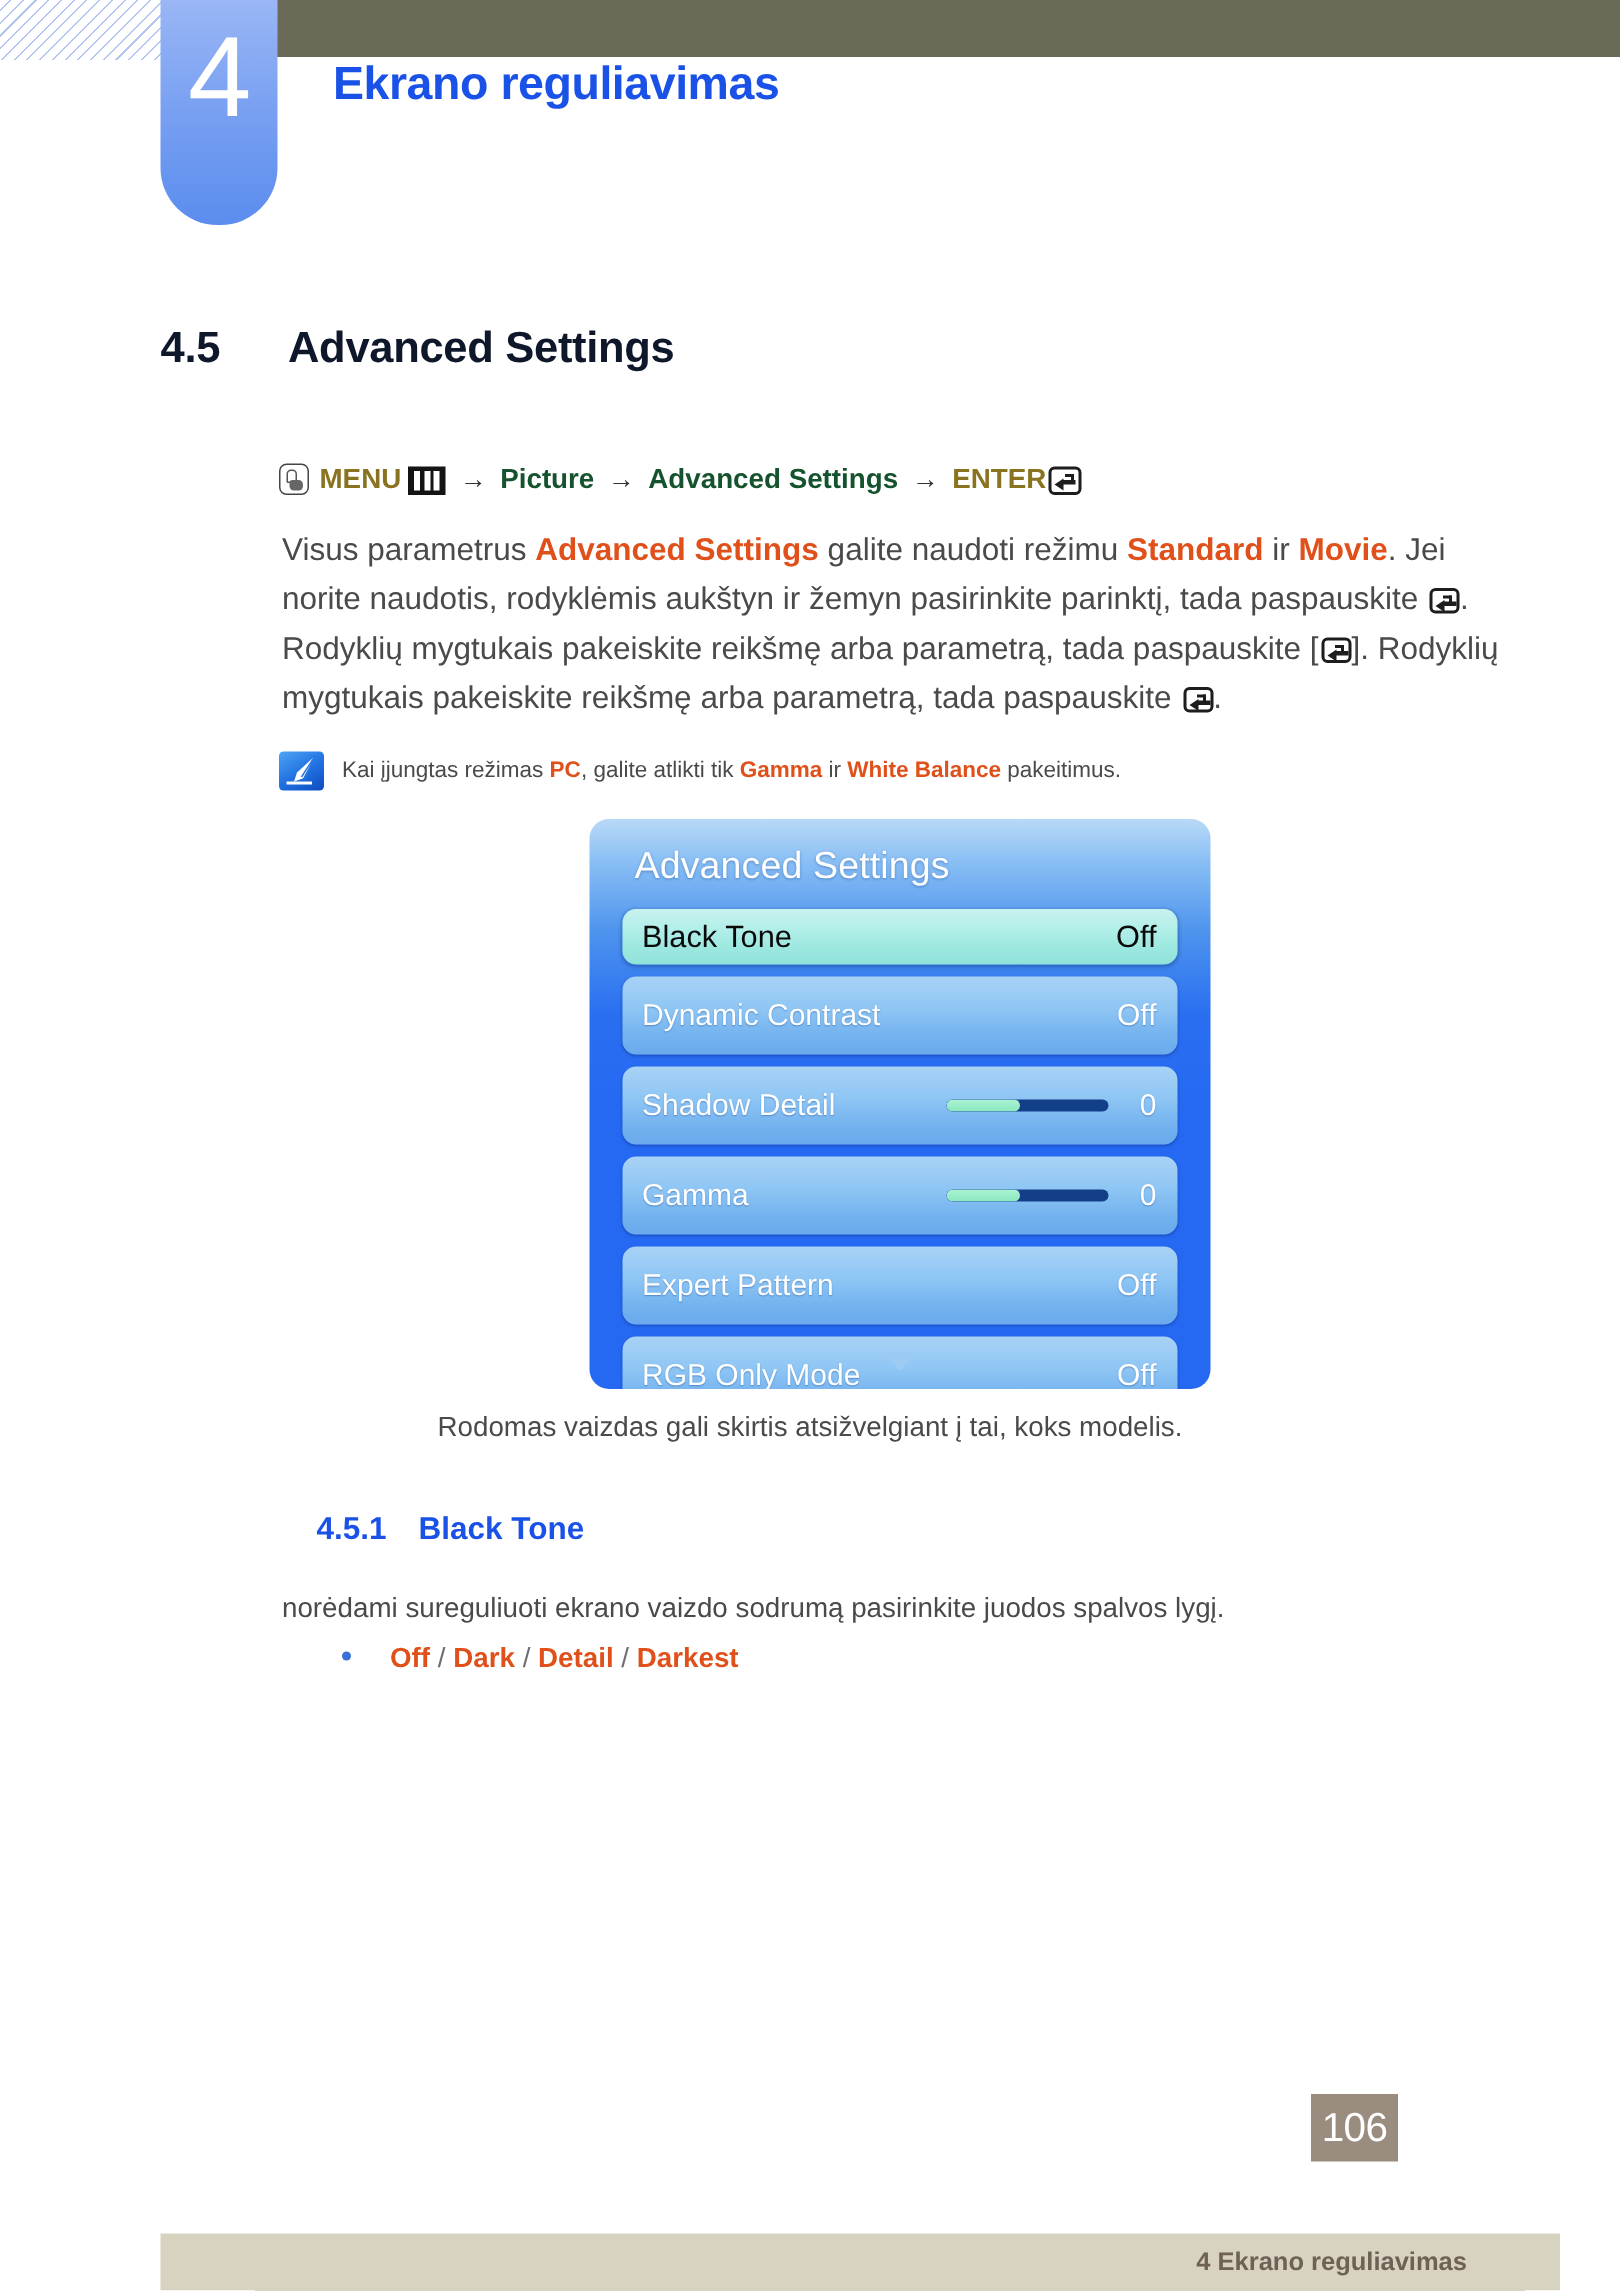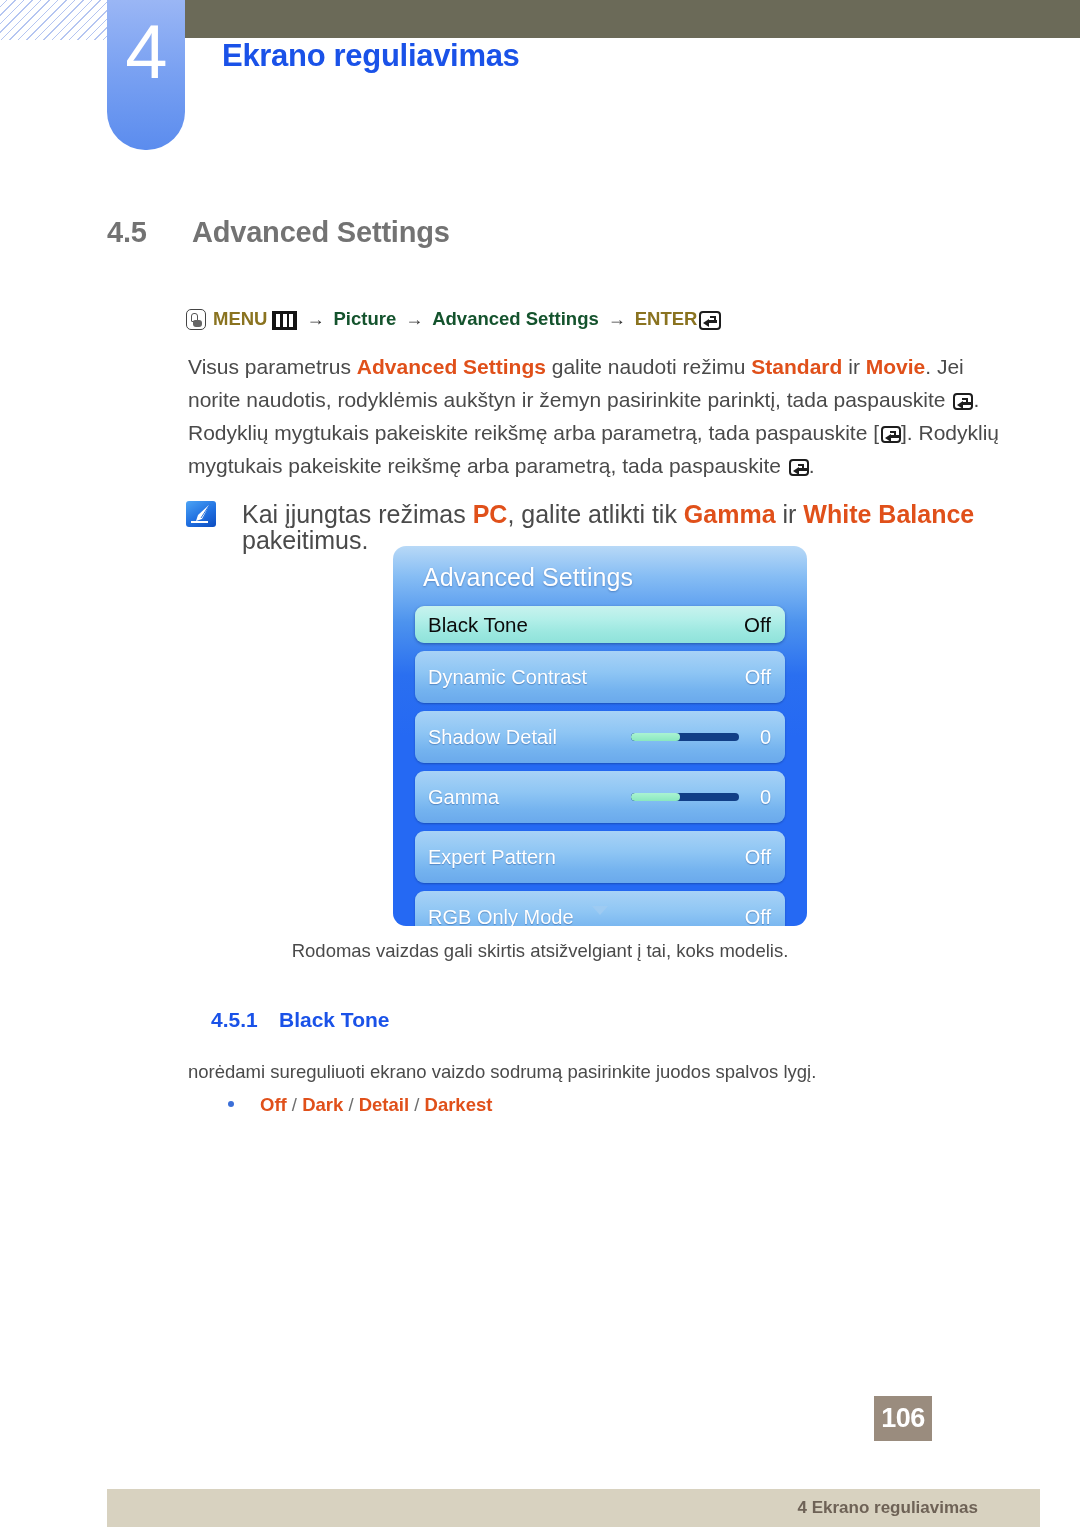--- a/index.html
+++ b/index.html
@@ -57,21 +57,21 @@
     color: #1a52e8;
     font-size: 31px;
     font-weight: bold;
     letter-spacing: -0.3px;
   }
 
   
   .sec-head {
     position: absolute;
     left: 107px; top: 216px;
-    color: #737373;
+    color: #0f172a;
     font-size: 29px;
     font-weight: bold;
     letter-spacing: -0.2px;
   }
   .sec-head .num { display: inline-block; width: 85px; }
 
   
   .breadcrumb {
     position: absolute;
     left: 186px; top: 300px;
@@ -200,23 +200,23 @@
     width: 30px; height: 26px;
     flex: 0 0 auto;
     border-radius: 3px;
     background: linear-gradient(150deg, #4da4f5 0%, #1f6fe0 55%, #0d4cc0 100%);
     position: relative;
     overflow: hidden;
     margin-top: 1px;
   }
   .note-icon svg { position: absolute; left: 3px; top: 2px; }
   .note-text {
-    margin-left: 26px;
+    margin-left: 12px;
     color: #4a4a4a;
-    font-size: 25px;
+    font-size: 15px;
     line-height: 26px;
     padding-top: 1px;
   }
   .note-text .hl { color: #e0501a; font-weight: bold; }
 
   
   .osd {
     position: absolute;
     left: 393px; top: 546px;
     width: 414px; height: 380px;
@@ -364,21 +364,21 @@
     font-weight: bold;
     white-space: nowrap;
   }
   .footer-page {
     position: absolute;
     left: 874px; top: 1396px;
     width: 58px; height: 45px;
     background: #9a8c7e;
     color: #ffffff;
     font-size: 27px;
-    font-weight: 700;
+    font-weight: 400;
     display: flex;
     align-items: center;
     justify-content: center;
     letter-spacing: -0.5px;
   }
 </style>
 </head>
 <body>
 
 <div class="hatch"></div>

